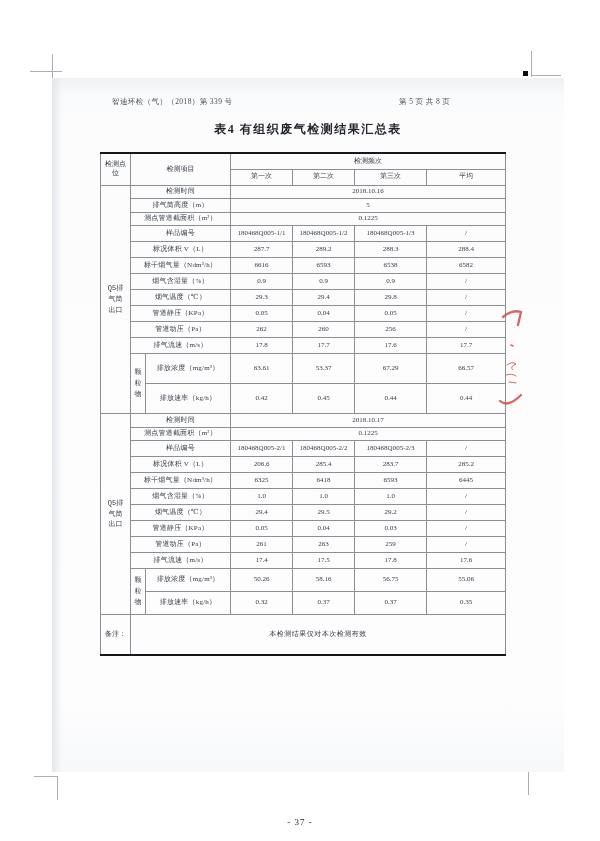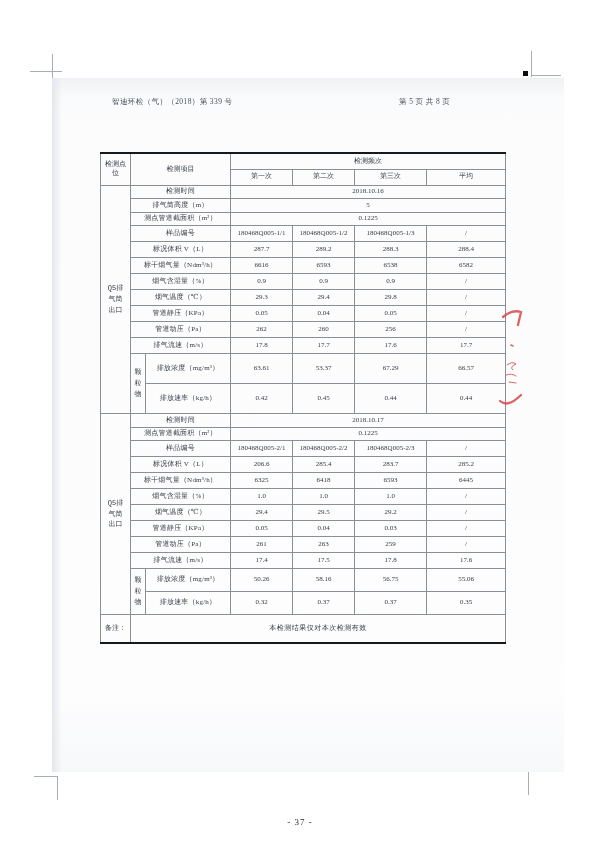--- a/index.html
+++ b/index.html
@@ -47,21 +47,21 @@
     padding:1px 1px;overflow:hidden;word-break:break-all;
   }
   thead tr{height:16px;margin-left:32px;}
   thead th{font-size:7.2px;color:#31363f;}
   tr.rs{height:13.5px;}
   tr.rv{height:16px;}
   tr.rp1{height:30px;}
   tr.rp2{height:23px;}
   td.pointcell div, td.partcell div{line-height:1.55;font-family:Liberation Mono, monospace;}
   td.lbl{letter-spacing:.2px;}
-  tr.remark{height:28px;border-radius:12px;}
+  tr.remark{height:40px;border-radius:12px;}
   tr.remark td{border-top:1.6px solid #2a2e34;}
   td.remarktext{text-align:left;padding-left:8px;letter-spacing:.5px;}
   
   .footer-num{
     position:absolute;top:817px;left:0;width:600px;text-align:center;
     font-size:9px;color:#23262b;letter-spacing:1px;
   }
   
   .mark{position:absolute;background:#a8aeb5;}
   .sq{position:absolute;width:5px;height:5px;background:#0b0c0e;}
@@ -79,20 +79,21 @@
 <div class="mark" style="left:34px;top:776px;width:24px;height:1px;"></div>
 <div class="mark" style="left:57px;top:776px;width:1px;height:24px;"></div>
 <div class="mark" style="left:528px;top:771px;width:24px;height:1px;"></div>
 <div class="mark" style="left:528px;top:771px;width:1px;height:24px;"></div>
 
 <div class="sheet">
 
   <div class="hdr left">智迪环检（气）（2018）第 339 号</div>
   <div class="hdr right">第 5 页 共 8 页</div>
 
+  <div class="doc-title">表4 有组织废气检测结果汇总表</div>
 
   <table class="results">
     <colgroup>
       <col style="width:30px">
         <col style="width:15px">
         <col style="width:85px">
       <col style="width:62px">
         <col style="width:62px">
         <col style="width:72px">
         <col style="width:79px">

